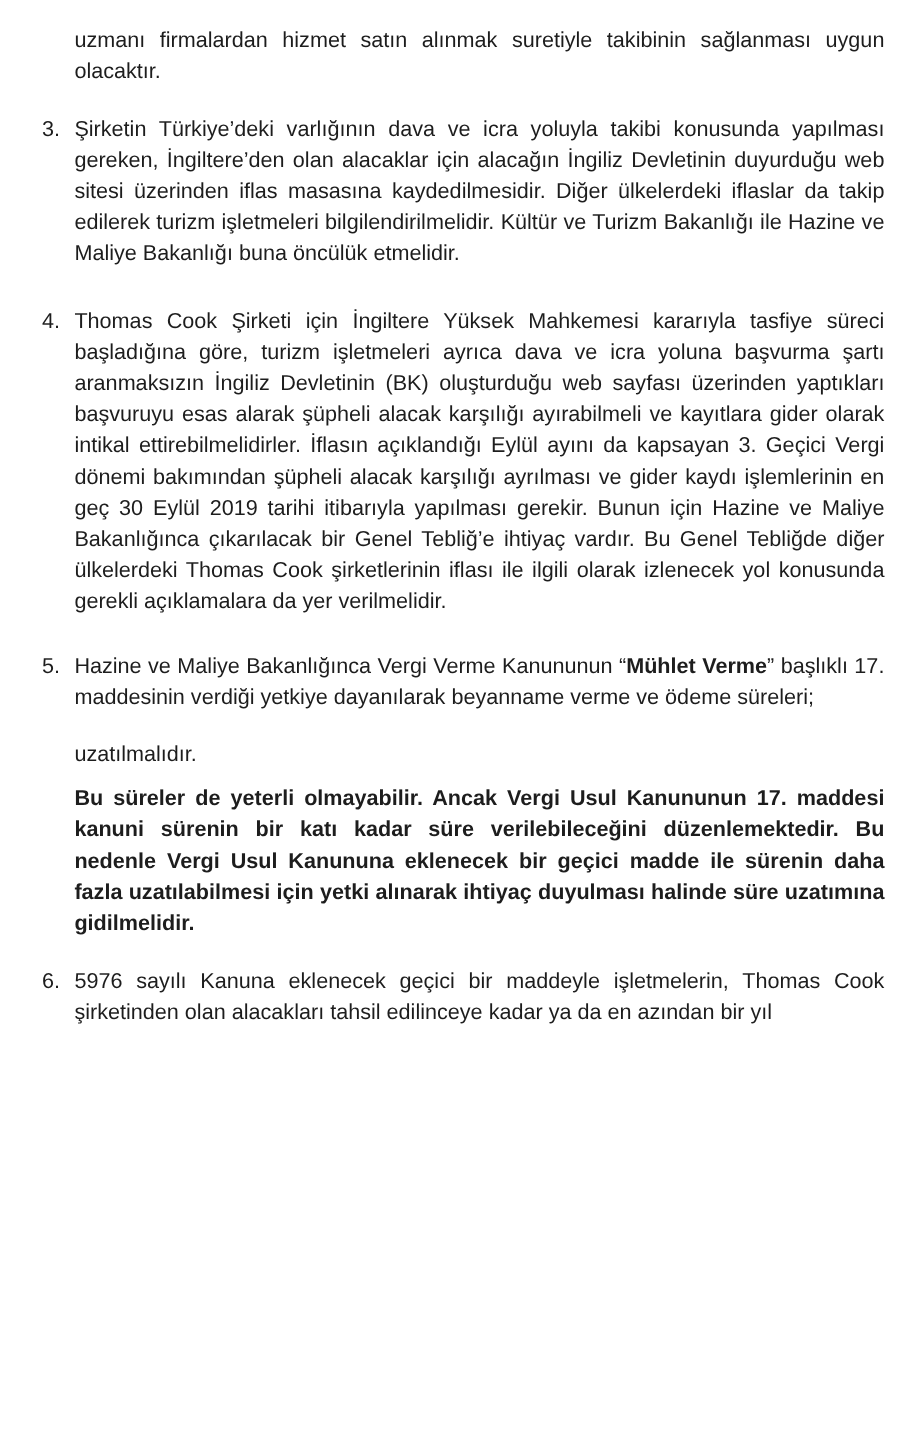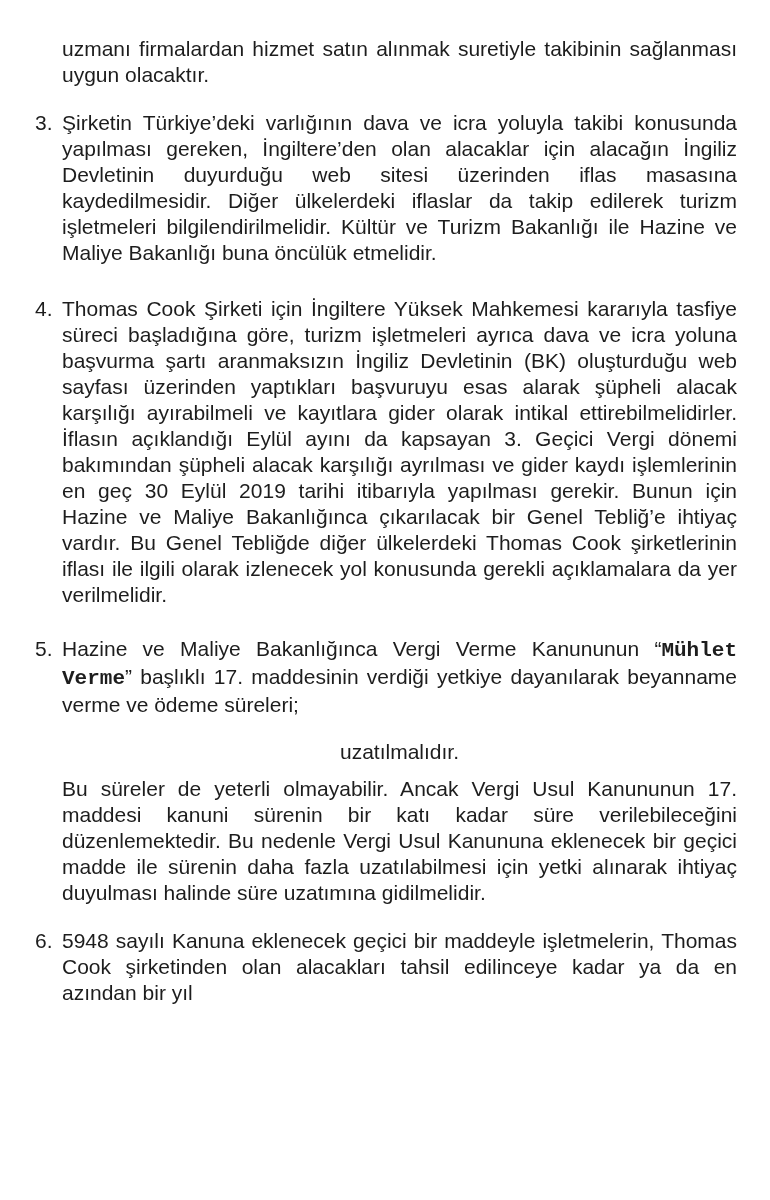--- a/index.html
+++ b/index.html
@@ -9,23 +9,23 @@
   }
   body {
     width: 770px;
     height: 1200px;
     overflow: hidden;
   }
   .page {
     box-sizing: border-box;
     width: 770px;
     height: 1200px;
-    padding: 36px 33px 0 35px;
+    padding: 20px 33px 0 35px;
     font-family: "Liberation Sans", "DejaVu Sans", sans-serif;
-    font-size: 21px;
+    font-size: 18px;
     line-height: 26px;
     color: #1d1d1d;
     text-align: justify;
     background: #ffffff;
   }
   .para { margin: 0; }
   .intro {
     margin-left: 27px;
     margin-bottom: 22px;
   }
@@ -37,24 +37,24 @@
     position: absolute;
     left: 0;
     top: 0;
   }
   .item-3 { margin-bottom: 30px; }
   .item-4 { margin-bottom: 28px; }
   .item-5 { margin-bottom: 22px; }
   .sub { text-indent: 43px; }
   .closing {
     margin-top: 21px;
-    text-align: center;
+    text-align: left;
   }
-  .note { margin-top: 11px; }
-  .b { font-weight: bold; font-family: Liberation Mono, monospace; }
+  .note { margin-top: 11px; font-weight: bold; }
+  .b { font-weight: bold; }
 </style>
 </head>
 <body>
 
 <div class="page">
 
   <p class="para intro">uzmanı firmalardan hizmet satın alınmak suretiyle takibinin sağlanması uygun olacaktır.</p>
 
   <div class="item item-3">
     <span class="num">3.</span>
@@ -68,16 +68,16 @@
 
   <div class="item item-5">
     <span class="num">5.</span>
     <p class="para"><span>Hazine ve Maliye Bakanlığınca Vergi Verme Kanununun “</span><span class="b">Mühlet Verme</span><span>” başlıklı 17. maddesinin verdiği yetkiye dayanılarak beyanname verme ve ödeme süreleri;</span></p>
     <p class="para closing">uzatılmalıdır.</p>
     <p class="para note">Bu süreler de yeterli olmayabilir. Ancak Vergi Usul Kanununun 17. maddesi kanuni sürenin bir katı kadar süre verilebileceğini düzenlemektedir. Bu nedenle Vergi Usul Kanununa eklenecek bir geçici madde ile sürenin daha fazla uzatılabilmesi için yetki alınarak ihtiyaç duyulması halinde süre uzatımına gidilmelidir.</p>
   </div>
 
   <div class="item item-6">
     <span class="num">6.</span>
-    <p class="para">5948 sayılı Kanuna eklenecek geçici bir maddeyle işletmelerin, Thomas Cook şirketinden olan alacakları tahsil edilinceye kadar ya da en azından bir yıl</p>
+    <p class="para">5976 sayılı Kanuna eklenecek geçici bir maddeyle işletmelerin, Thomas Cook şirketinden olan alacakları tahsil edilinceye kadar ya da en azından bir yıl</p>
   </div>
 
 </div>
 
 </body></html>

